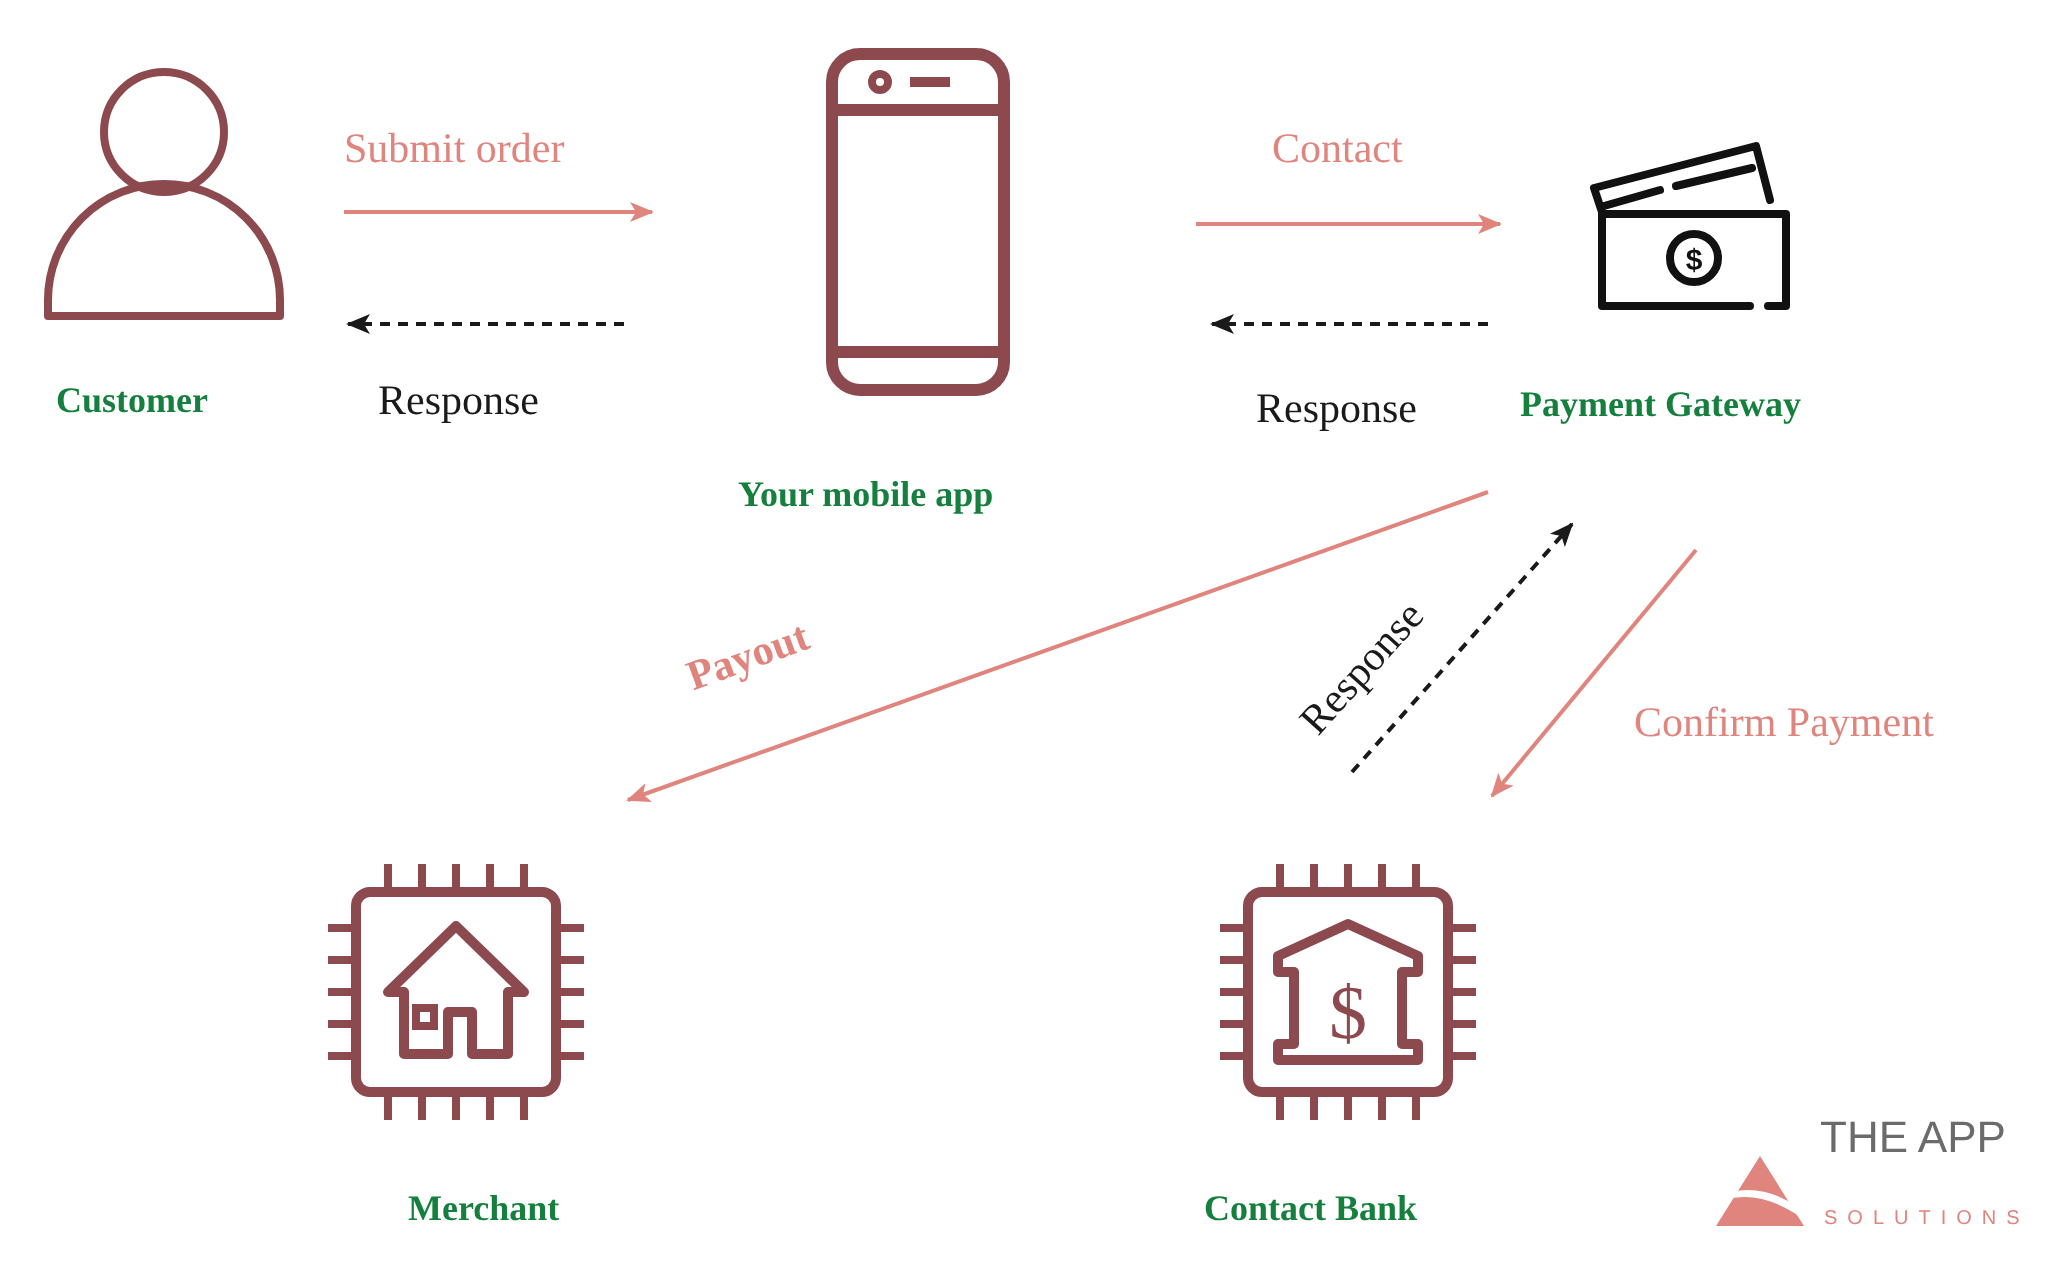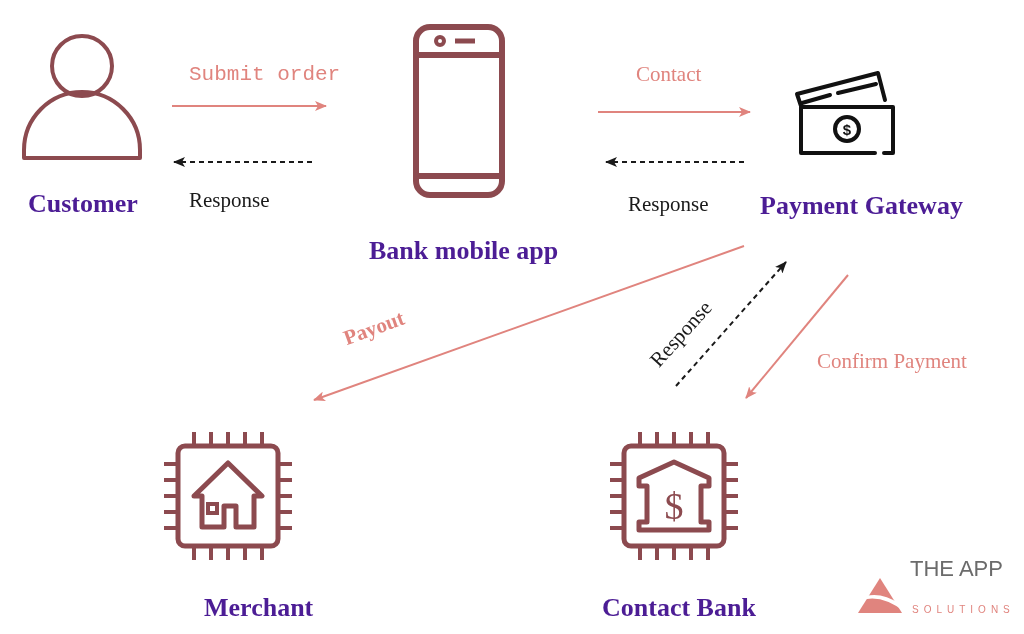--- a/index.html
+++ b/index.html
@@ -1,20 +1,20 @@
 <!DOCTYPE html>
 <html><head>
 <meta charset="utf-8">
 <style>
   html, body { margin: 0; padding: 0; background: #ffffff; }
   body { width: 1024px; height: 634px; position: relative; overflow: hidden;
          font-family: "Liberation Serif", "DejaVu Serif", serif; }
   svg.canvas { position: absolute; left: 0; top: 0; }
   .lbl { position: absolute; white-space: nowrap; line-height: 1; }
-  .node-lbl { font-weight: bold; color: #4c1d95; font-size: 26px; }
+  .node-lbl { font-weight: bold; color: #15803d; font-size: 18px; }
   .flow-lbl { color: #e0847e; font-size: 21px; }
   .resp-lbl { color: #1a1a1a; font-size: 21px; }
   .logo-main { font-family: "Liberation Sans", "DejaVu Sans", sans-serif; color: #6b6b6b; font-size: 22px; }
   .logo-sub { font-family: "Liberation Sans", "DejaVu Sans", sans-serif; color: #e0847e; font-size: 10px; letter-spacing: 5px; }
 </style>
 </head>
 <body>
 
 <svg class="canvas" width="1024" height="634" viewBox="0 0 1024 634">
   <defs>
@@ -111,26 +111,26 @@
   <line x1="676" y1="386" x2="786" y2="262" stroke="#1a1a1a" stroke-width="2" stroke-dasharray="5,4" marker-end="url(#arrResp)"></line>
   <line x1="848" y1="275" x2="746" y2="398" stroke="#e0847e" stroke-width="2" marker-end="url(#arrFlow)"></line>
 
   <g>
     <path d="M880,578 L902,613 L858,613 Z" fill="#e0847e"></path>
     <path d="M862,600 Q882,594 905,612 L900,604 Q882,592 866,596 Z" fill="#ffffff"></path>
   </g>
 </svg>
 
 <div class="lbl node-lbl" style="left:28px; top:191px;">Customer</div>
-<div class="lbl node-lbl" style="left:369px; top:238px;">Bank mobile app</div>
+<div class="lbl node-lbl" style="left:369px; top:238px;">Your mobile app</div>
 <div class="lbl node-lbl" style="left:760px; top:193px;">Payment Gateway</div>
 <div class="lbl node-lbl" style="left:175px; top:595px;margin-left:29px;">Merchant</div>
 <div class="lbl node-lbl" style="left:602px; top:595px;">Contact Bank</div>
 
-<div class="lbl flow-lbl" style="left:189px; top:64px;font-family:Liberation Mono, monospace;">Submit order</div>
+<div class="lbl flow-lbl" style="left:172px; top:64px;">Submit order</div>
 <div class="lbl resp-lbl" style="left:189px; top:190px;">Response</div>
 <div class="lbl flow-lbl" style="left:636px; top:64px;font-family:Liberation Serif, serif;">Contact</div>
 <div class="lbl resp-lbl" style="left:628px; top:194px;">Response</div>
 <div class="lbl flow-lbl" style="left:348px; top:328px; font-weight:bold; transform:rotate(-20deg); transform-origin:left bottom;">Payout</div>
 <div class="lbl resp-lbl" style="left:662px; top:350px; transform:rotate(-48deg); transform-origin:left bottom;">Response</div>
 <div class="lbl flow-lbl" style="left:817px; top:331px;margin-top:20px;">Confirm Payment</div>
 
 <div class="lbl logo-main" style="left:910px; top:558px;">THE APP</div>
 <div class="lbl logo-sub" style="left:912px; top:605px;">SOLUTIONS</div>
 

